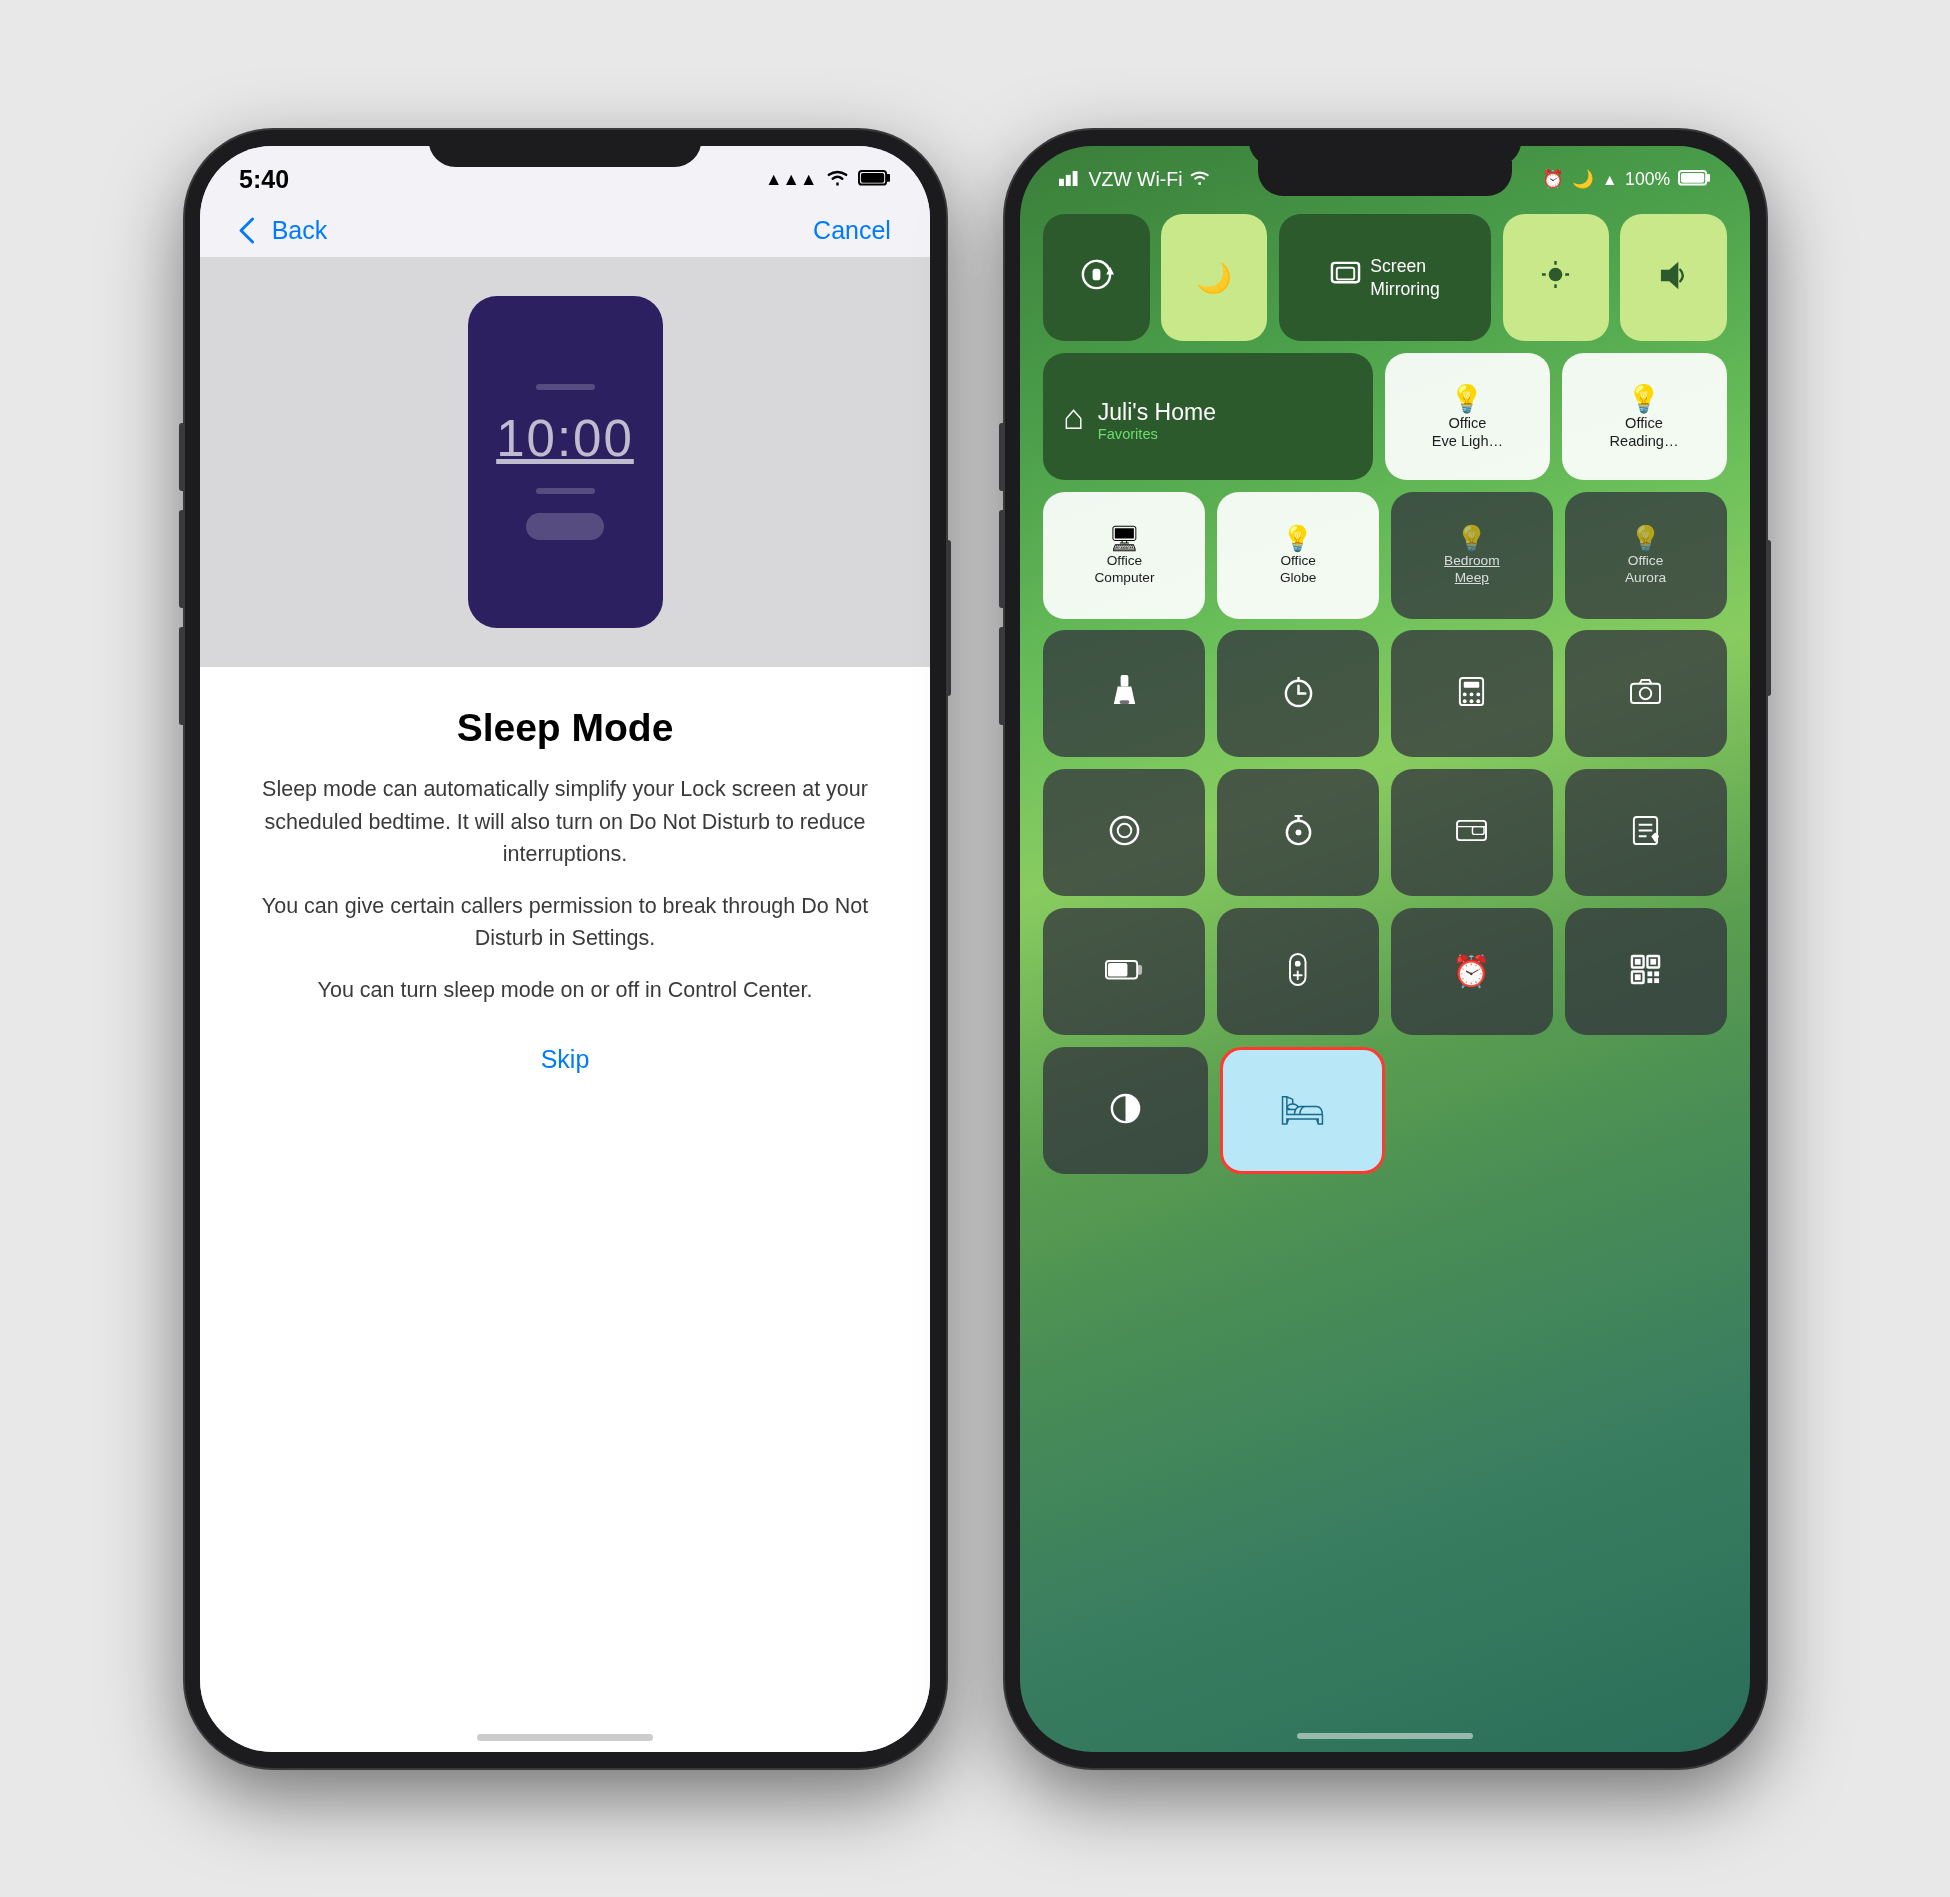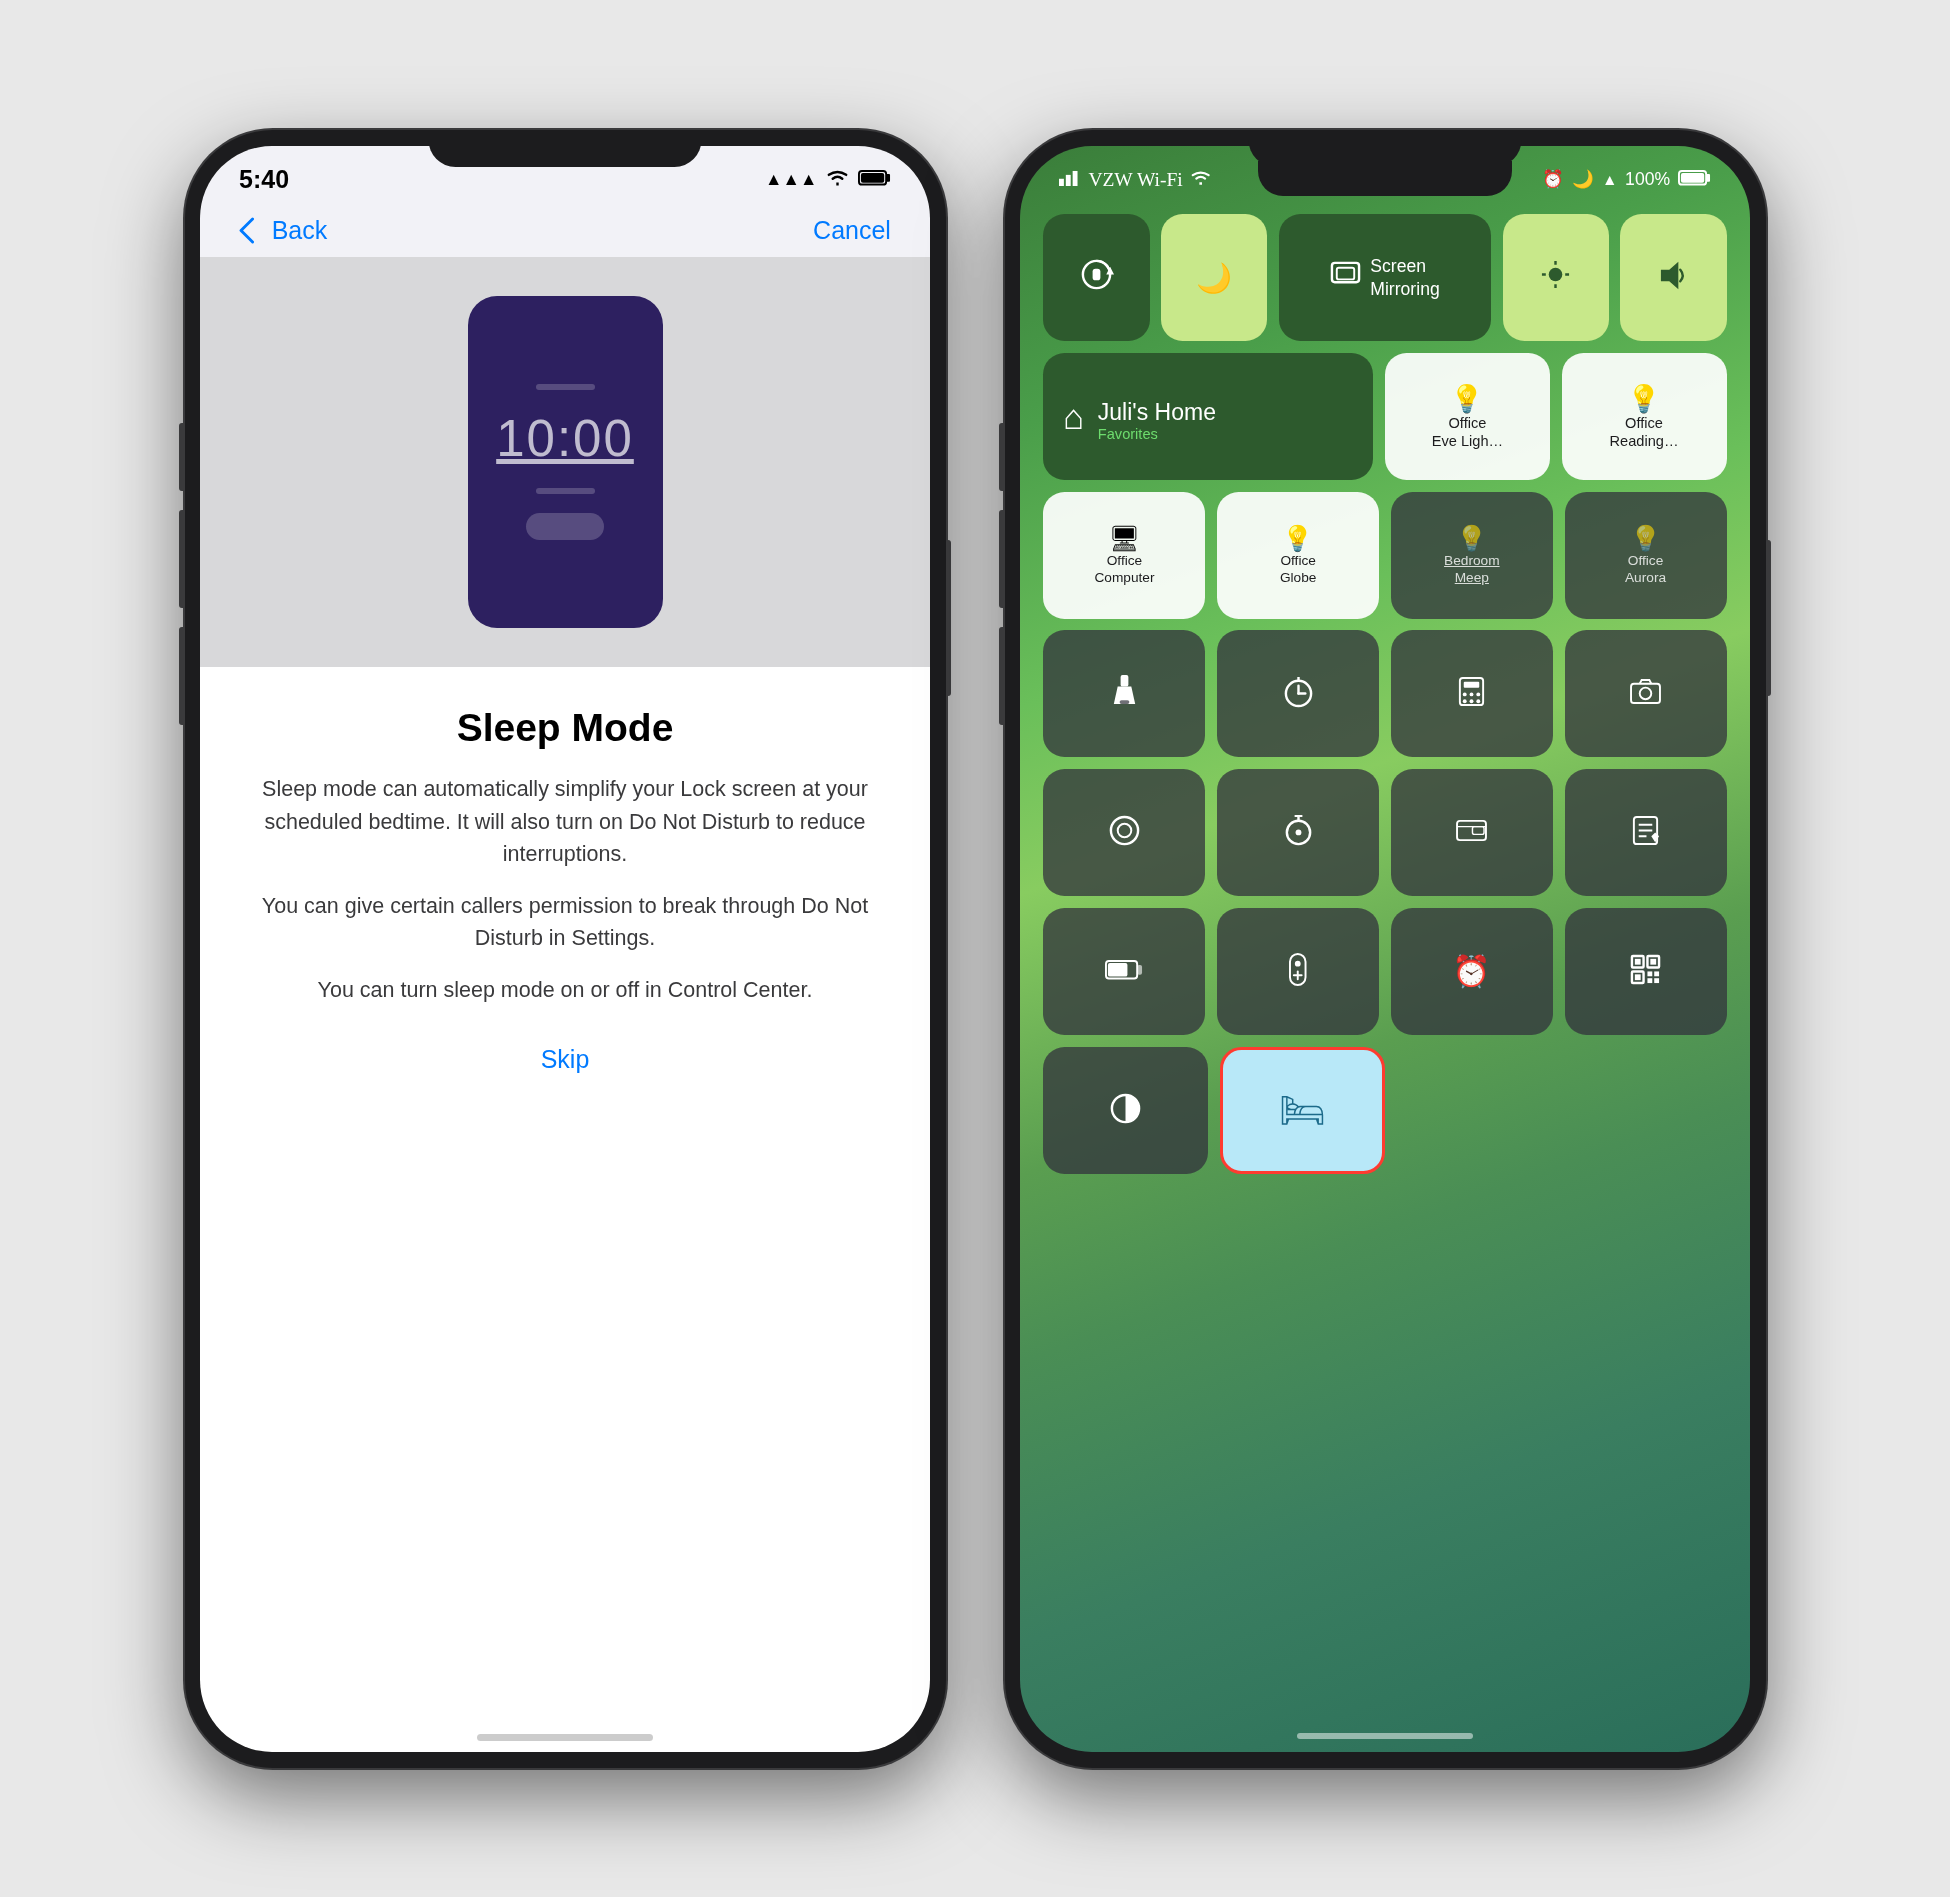--- a/index.html
+++ b/index.html
@@ -65,21 +65,21 @@
     .phone-screen {
       position: absolute;
       top: 15.6px; left: 15.6px; right: 15.6px; bottom: 15.6px;
       border-radius: 72px;
       overflow: hidden;
     }
 
     
     .sleep-screen {
       width: 100%; height: 100%;
-      background: #000000;
+      background: #c4b5fd;
       display: flex;
       flex-direction: column;
     }
     .sleep-status-bar {
       background: #f2f2f7;
       padding: 17.6px 39px 7.8px;
       display: flex;
       align-items: center;
       justify-content: space-between;
       height: 59px;
@@ -237,21 +237,20 @@
       justify-content: space-between;
       height: 59px;
     }
     .cc-status-carrier {
       font-size: 19.5px;
       font-weight: 500;
       color: #fff;
       display: flex;
       align-items: center;
       gap: 5.9px;
-      font-family: Liberation Serif, serif;
     }
     .cc-status-right {
       display: flex;
       align-items: center;
       gap: 7.8px;
       font-size: 17.6px;
       color: #fff;
     }
 
     .cc-notch {

